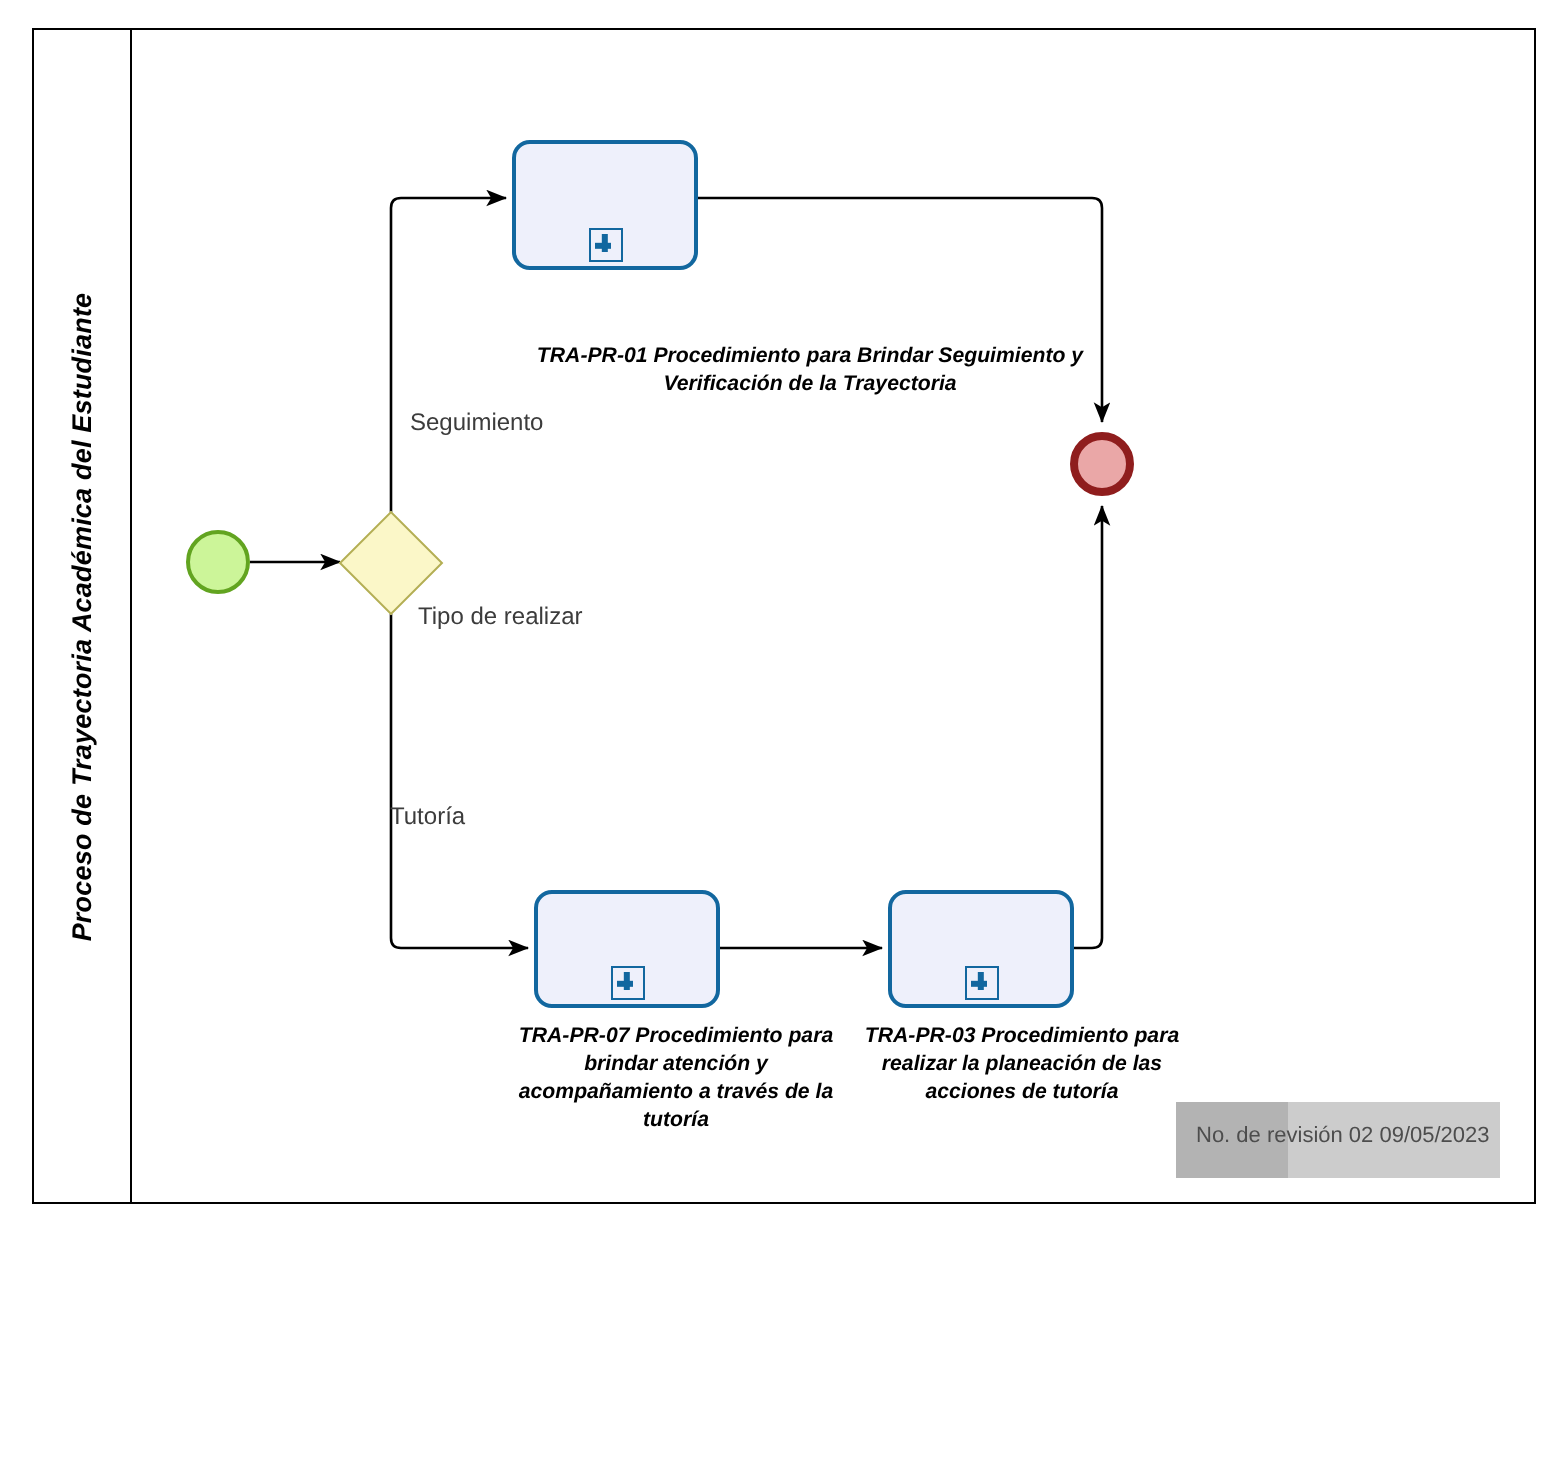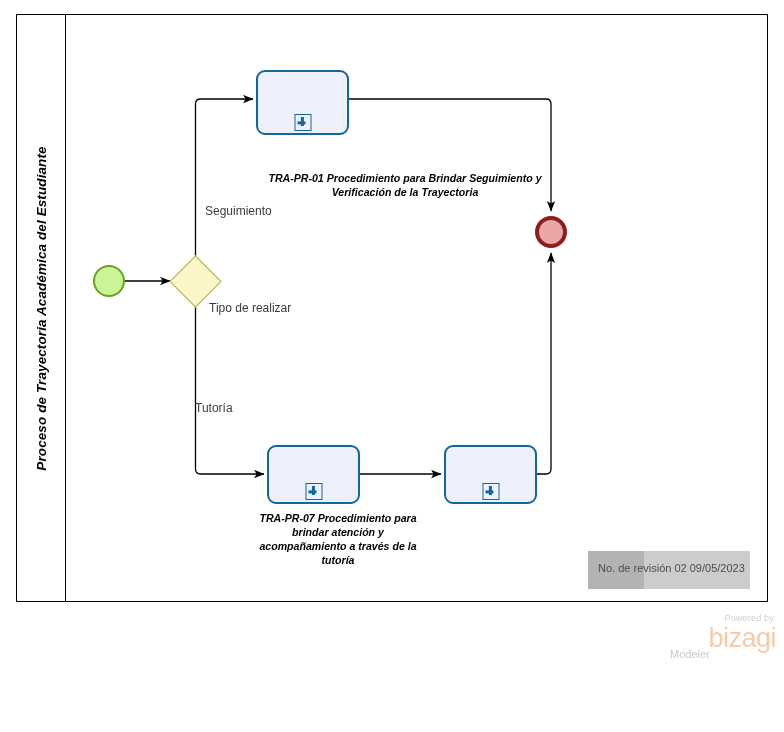--- a/index.html
+++ b/index.html
@@ -262,24 +262,20 @@
   <div class="task-label" style="left:240px; top:124px; width:330px; text-align:center;margin-top:48px;">TRA-PR-01 Procedimiento para Brindar Seguimiento y Verificación de la Trayectoria</div>
 
   <div class="task" style="left:267px; top:445px; width:93px; height:59px;">
     <span class="task-marker"></span>
   </div>
   <div class="task-label" style="left:248px; top:512px; width:180px; text-align:center;">TRA-PR-07 Procedimiento para brindar atención y acompañamiento a través de la tutoría</div>
 
   <div class="task" style="left:444px; top:445px; width:93px; height:59px;">
     <span class="task-marker"></span>
   </div>
+  <div class="task-label" style="left:423px; top:512px; width:176px; text-align:center;">TRA-PR-03 Procedimiento para realizar la planeación de las acciones de tutoría</div>
 
   <div class="revision-box"></div>
   <div class="revision-tab"></div>
   <div class="revision-text">No. de revisión 02 09/05/2023</div>
 
-  <div class="watermark">
-    <div class="wm-powered">Powered by</div>
-    <div class="wm-brand">bizagi</div>
-    <div class="wm-modeler">Modeler</div>
-  </div>
 
 </div>
 
 </body></html>

